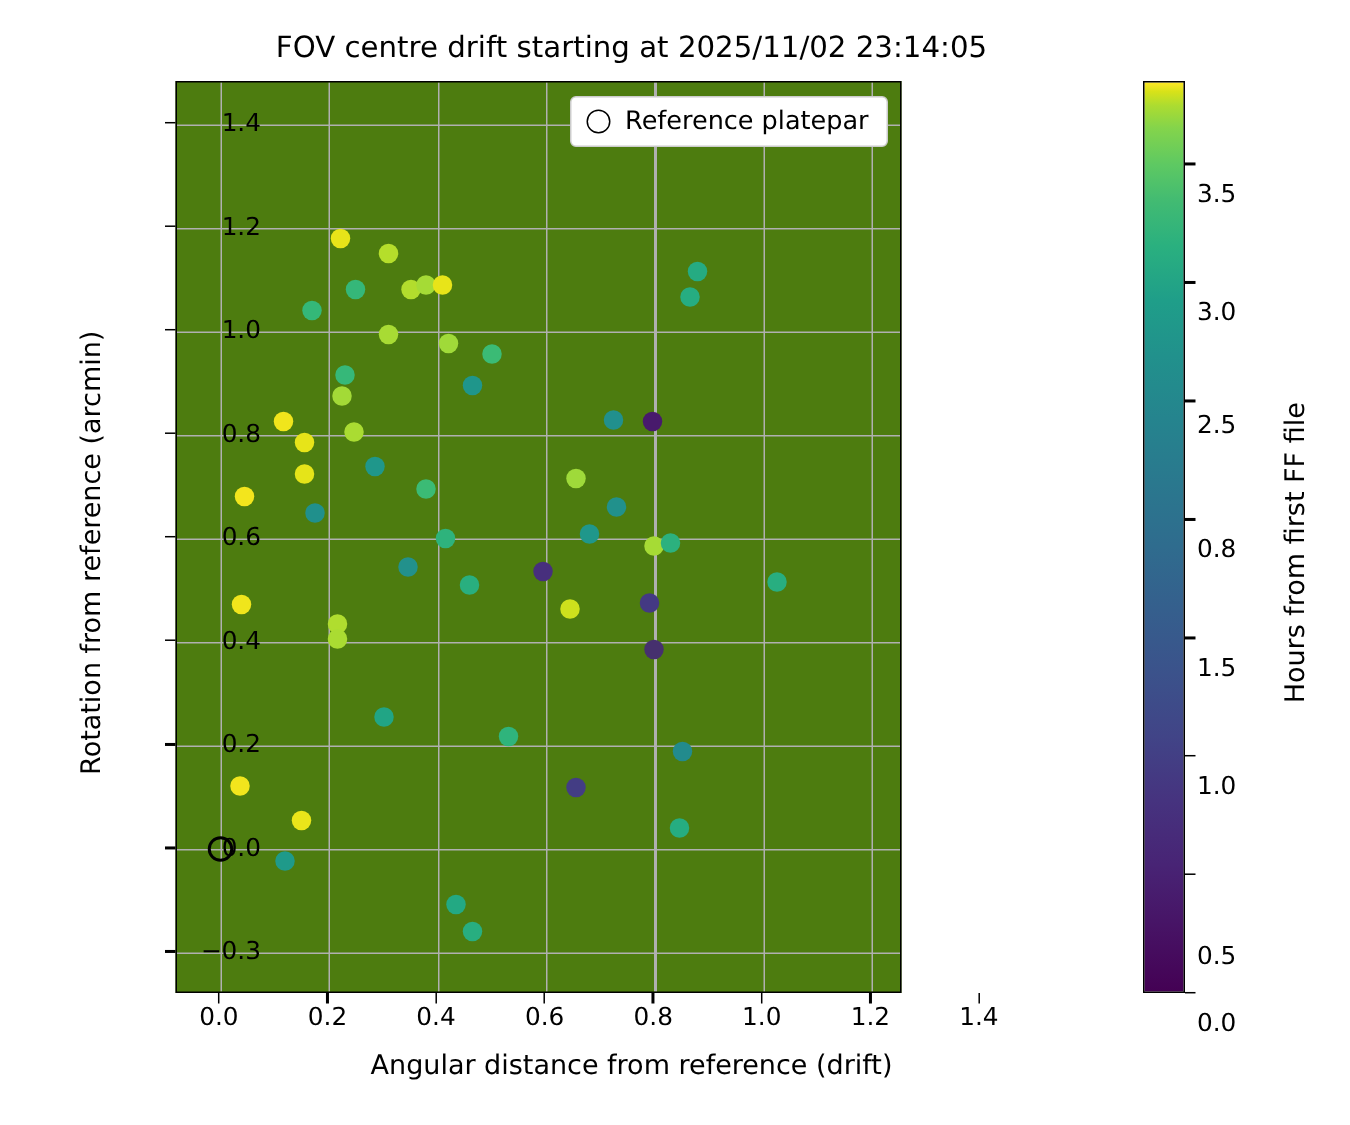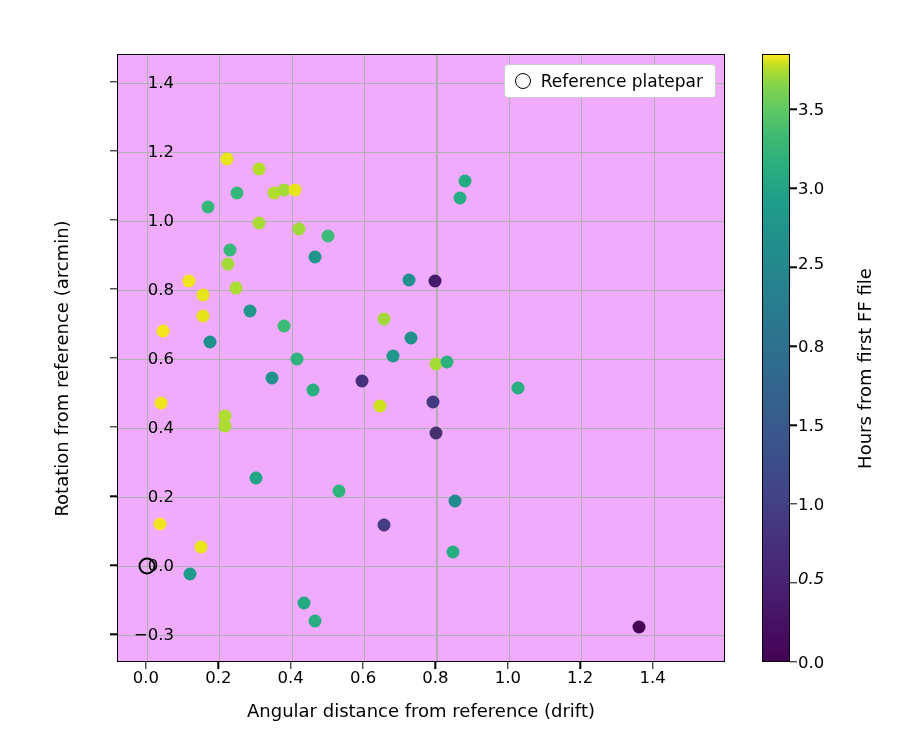--- a/index.html
+++ b/index.html
@@ -31,25 +31,25 @@
     font-size: 19.5px;
     color: #000000;
     white-space: nowrap;
   }
 
   
   #plot-area {
     position: absolute;
     left: 117px;
     top: 54px;
-    width: 608px;
+    width: 484px;
     height: 608px;
     border: 1.6px solid #000000;
     box-sizing: border-box;
-    background: #f0abfc;
+    background: #4d7c0f;
     overflow: hidden;
   }
   .gridline {
     position: absolute;
     background: #b0b0b0;
   }
   .gridline.vert { width: 1.1px; top: 0; height: 100%; }
   .gridline.horz { height: 1.1px; left: 0; width: 100%; }
 
   .pt {
@@ -166,20 +166,21 @@
       #2a788e 56%, #25848e 63%, #21918c 70%, #1f9e89 76%,
       #2ab07f 82%, #42bb72 87%, #5ec962 91%, #84d44b 95%,
       #addc30 97.5%, #d8e219 99%, #fde725 100%);
   }
   .cbtick {
     position: absolute;
     left: 798px;
     font-size: 16.5px;
     transform: translateY(-50%);
     white-space: nowrap;
+    margin-top: 20px;
   }
   .cbtickmark {
     position: absolute;
     left: 790px;
     width: 7px;
     height: 1.4px;
     background: #000000;
     transform: translateY(-50%);
   }
   #cblabel {
@@ -191,20 +192,21 @@
     font-size: 18px;
     transform: rotate(-90deg);
     white-space: nowrap;
   }
 </style>
 </head>
 <body>
 
 <div id="figure">
 
+  <div id="chart-title">FOV centre drift starting at 2025/11/02 23:14:05</div>
 
   <div id="plot-area">
     <div id="grid-layer">
         <div class="gridline vert" style="left: 28.9524px;"></div>
         <div class="gridline vert" style="left: 101.333px;"></div>
         <div class="gridline vert" style="left: 173.714px;"></div>
         <div class="gridline vert" style="left: 246.095px;"></div>
         <div class="gridline vert" style="left: 318.476px;"></div>
         <div class="gridline vert" style="left: 390.857px;"></div>
         <div class="gridline vert" style="left: 463.238px;"></div>
@@ -320,21 +322,21 @@
       <div class="xtickmark" style="left: 652.619px;"></div>
     </div>
 
   <div id="xlabel">Angular distance from reference (drift)</div>
   <div id="ylabel">Rotation from reference (arcmin)</div>
 
   <div id="colorbar"></div>
   <div id="cb-ticks-layer">
       <div class="cbtick" style="top: 662px;">0.0</div>
       <div class="cbtickmark" style="top: 662px;"></div>
-      <div class="cbtick" style="top: 578px; font-style: italic;">0.5</div>
+      <div class="cbtick" style="top: 617px;">0.5</div>
       <div class="cbtickmark" style="top: 583.039px;"></div>
       <div class="cbtick" style="top: 504.078px;">1.0</div>
       <div class="cbtickmark" style="top: 504.078px;"></div>
       <div class="cbtick" style="top: 425.117px;">1.5</div>
       <div class="cbtickmark" style="top: 425.117px;"></div>
       <div class="cbtick" style="top: 346.156px;">0.8</div>
       <div class="cbtickmark" style="top: 346.156px;"></div>
       <div class="cbtick" style="top: 263px;">2.5</div>
       <div class="cbtickmark" style="top: 267.195px;"></div>
       <div class="cbtick" style="top: 188.234px;">3.0</div>

